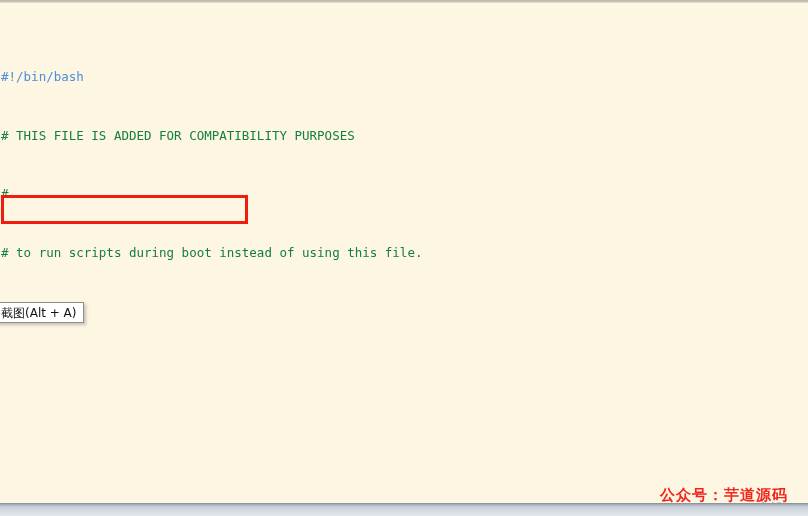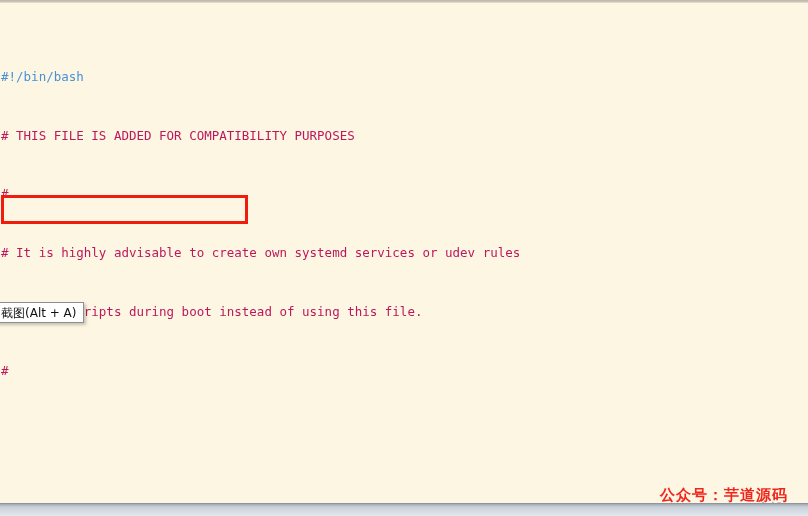--- a/index.html
+++ b/index.html
@@ -49,21 +49,21 @@
     font-size: 12.5px;
     line-height: 19.6px;
     white-space: pre;
     letter-spacing: 0px;
   }
   .ln {
     height: 19.6px;
     padding-left: 1px;
     white-space: pre;
   }
-  .c-comment { color: #be185d; }
+  .c-comment { color: #15803d; }
   .c-shebang { color: #4a90d9; }
 
   
   .annot-box {
     position: absolute;
     left: 1px;
     top: 187px;
     width: 247px;
     height: 29px;
     border: 3px solid #f01d0e;
@@ -125,21 +125,20 @@
 <div id="screen">
 
   <div class="top-chrome"></div>
 
   <div class="editor">
     <div class="buffer">
 
       <div class="ln"><span class="c-shebang">#!/bin/bash</span></div>
       <div class="ln"><span class="c-comment"># THIS FILE IS ADDED FOR COMPATIBILITY PURPOSES</span></div>
       <div class="ln"><span class="c-comment">#</span></div>
-      <div class="ln"><span class="c-comment"># It is highly advisable to create own systemd services or udev rules</span></div>
       <div class="ln"><span class="c-comment"># to run scripts during boot instead of using this file.</span></div>
       <div class="ln"><span class="c-comment">#</span></div>
       
       
       
       
 
       
       
       

